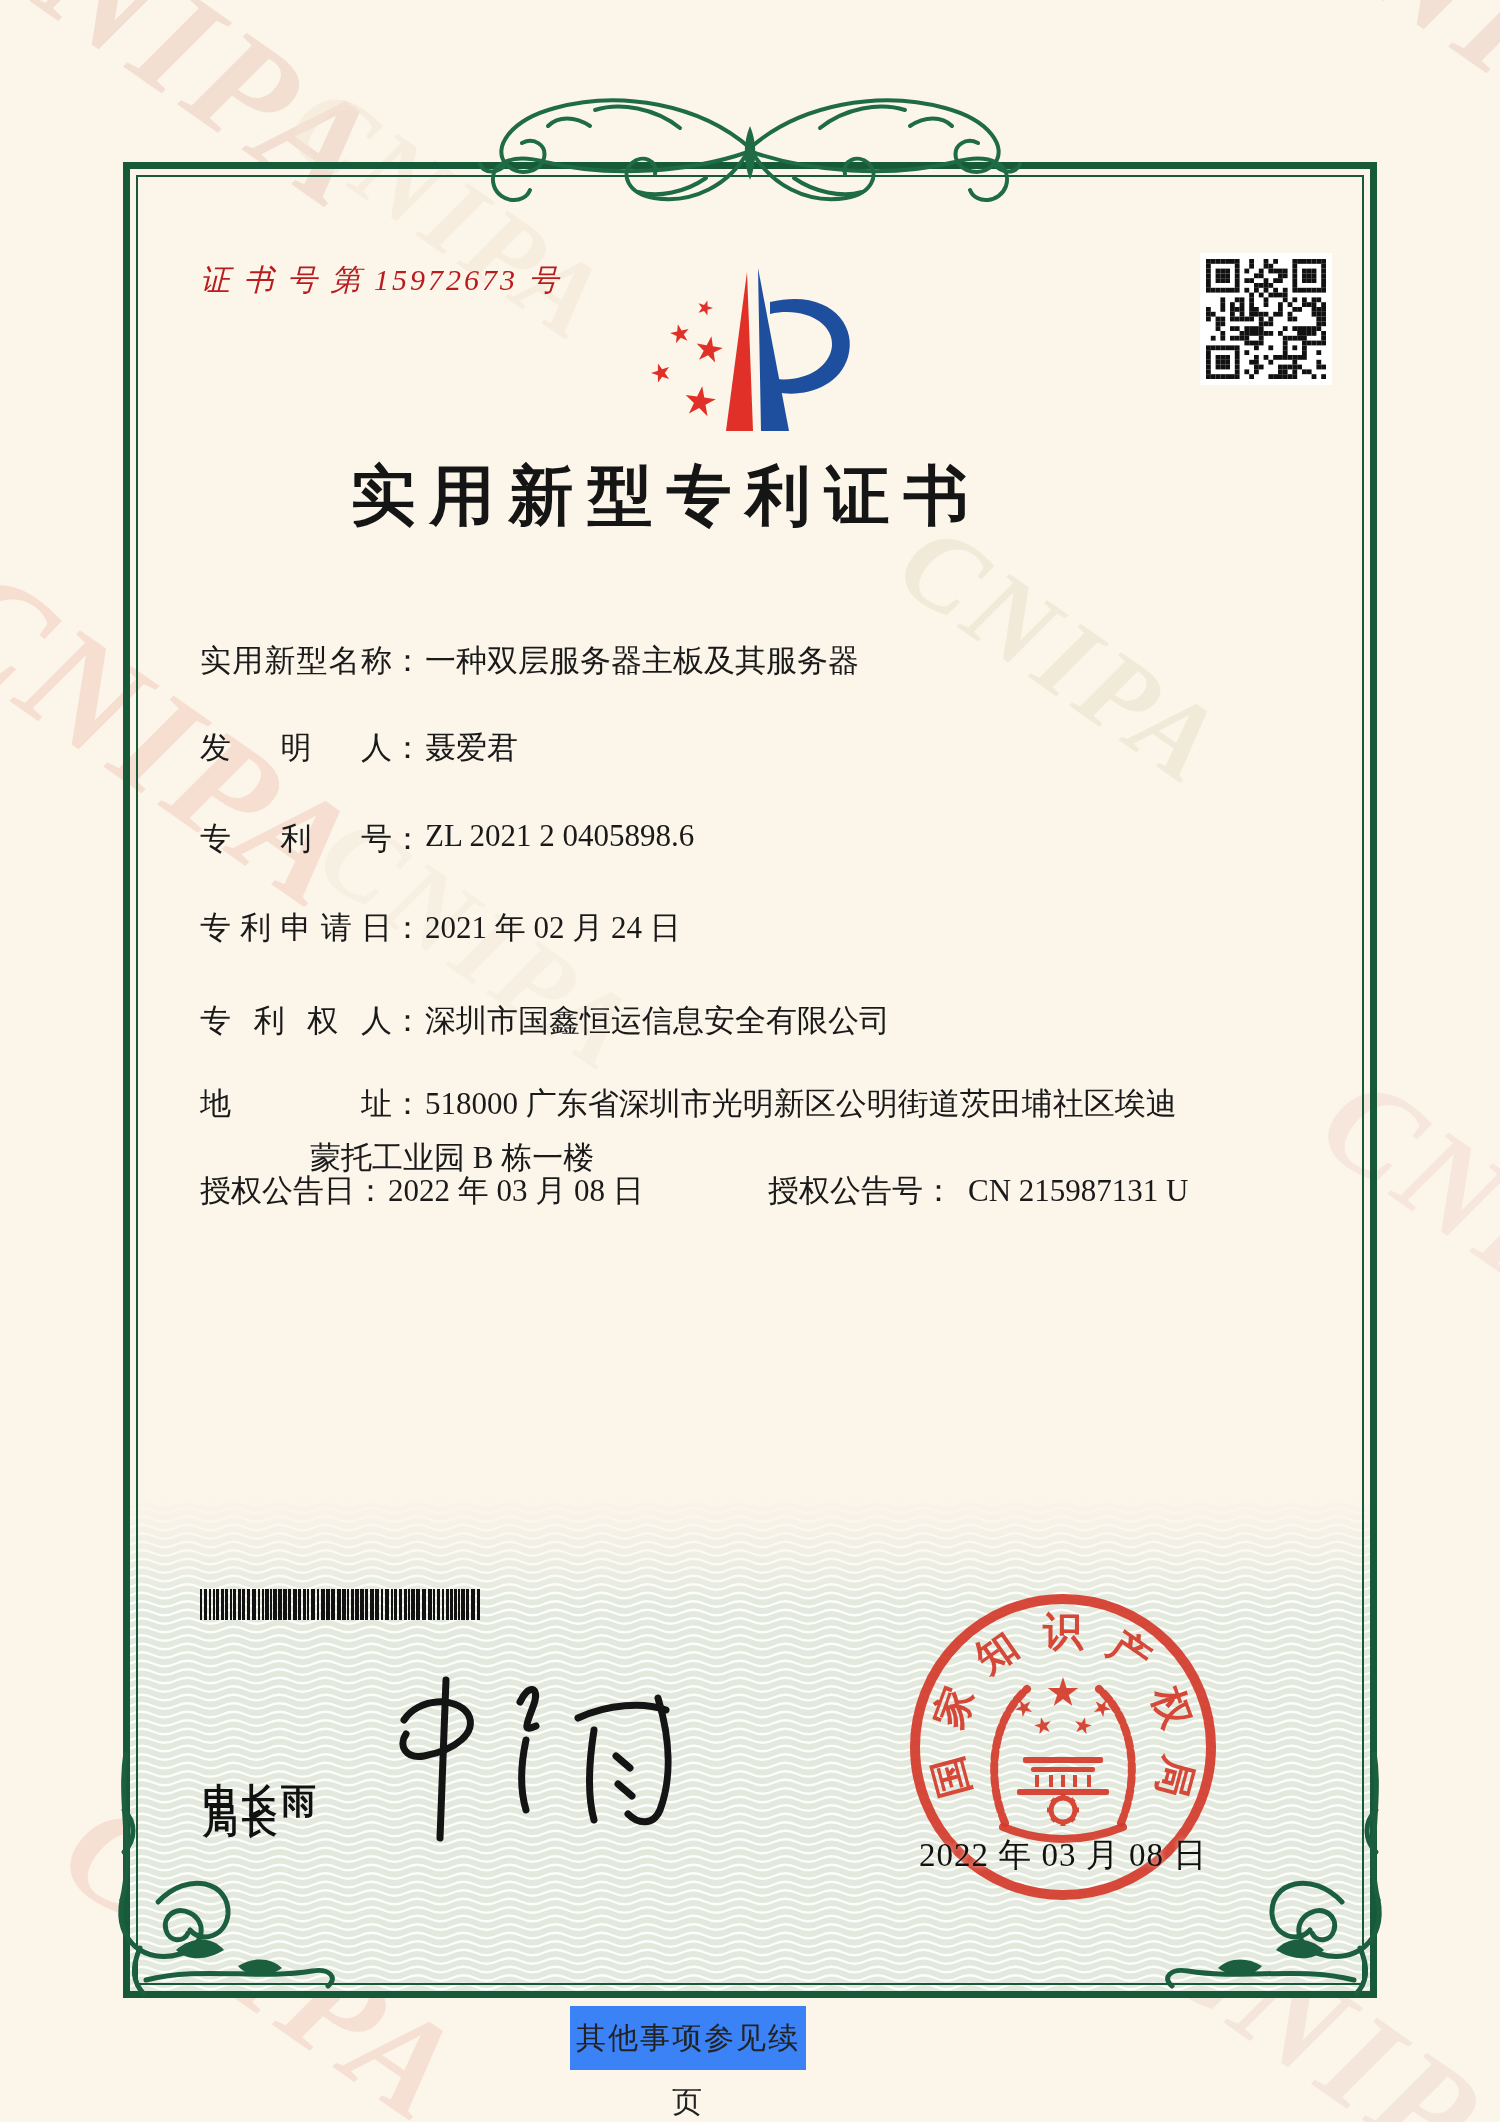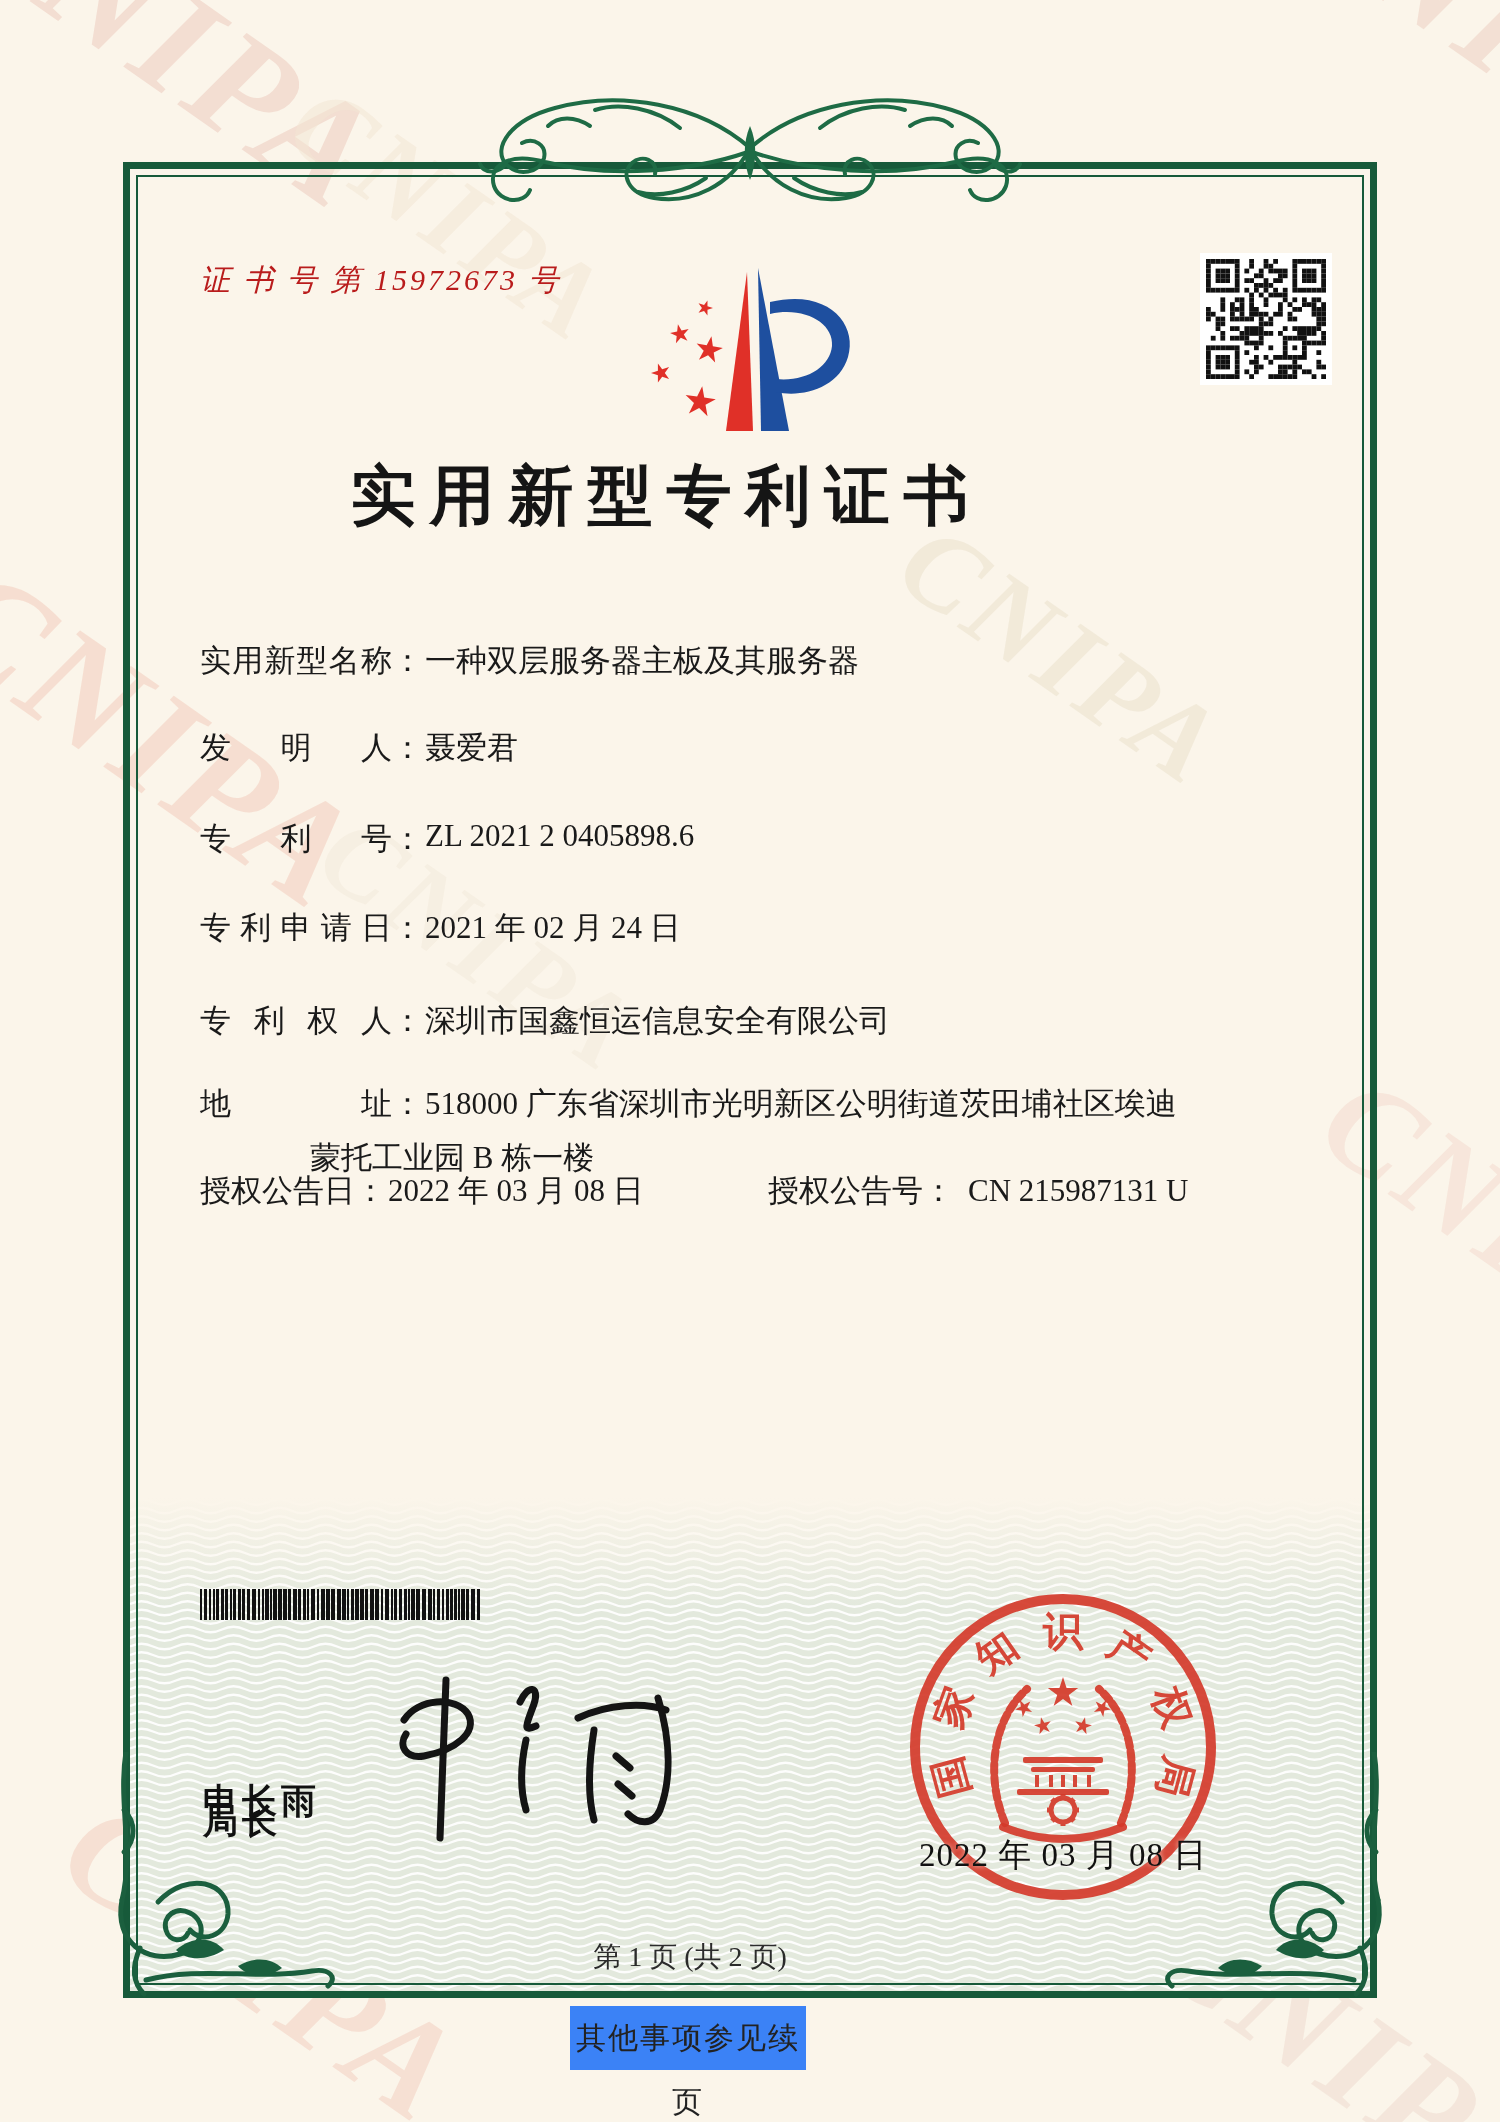--- a/index.html
+++ b/index.html
@@ -644,18 +644,17 @@
         <text x="48.99565598883464" y="118.32566337422242" fill="#d43a2a" font-size="40" font-weight="700" text-anchor="middle" dominant-baseline="central" opacity="0.92" transform="rotate(-70 48.99565598883464 118.32566337422242)" font-family="&quot;Liberation Serif&quot;,&quot;DejaVu Serif&quot;,serif">家</text>
         <text x="91.46513338327865" y="62.978362862476956" fill="#d43a2a" font-size="40" font-weight="700" text-anchor="middle" dominant-baseline="central" opacity="0.92" transform="rotate(-35 91.46513338327865 62.978362862476956)" font-family="&quot;Liberation Serif&quot;,&quot;DejaVu Serif&quot;,serif">知</text>
         <text x="158" y="42" fill="#d43a2a" font-size="40" font-weight="700" text-anchor="middle" dominant-baseline="central" opacity="0.92" transform="rotate(0 158 42)" font-family="&quot;Liberation Serif&quot;,&quot;DejaVu Serif&quot;,serif">识</text>
         <text x="224.53486661672133" y="62.978362862476956" fill="#d43a2a" font-size="40" font-weight="700" text-anchor="middle" dominant-baseline="central" opacity="0.92" transform="rotate(35 224.53486661672133 62.978362862476956)" font-family="&quot;Liberation Serif&quot;,&quot;DejaVu Serif&quot;,serif">产</text>
         <text x="267.00434401116536" y="118.32566337422242" fill="#d43a2a" font-size="40" font-weight="700" text-anchor="middle" dominant-baseline="central" opacity="0.92" transform="rotate(70 267.00434401116536 118.32566337422242)" font-family="&quot;Liberation Serif&quot;,&quot;DejaVu Serif&quot;,serif">权</text>
         <text x="270.04739584953194" y="188.02300923189242" fill="#d43a2a" font-size="40" font-weight="700" text-anchor="middle" dominant-baseline="central" opacity="0.92" transform="rotate(105 270.04739584953194 188.02300923189242)" font-family="&quot;Liberation Serif&quot;,&quot;DejaVu Serif&quot;,serif">局</text>
       </g>
   </svg>
   <div class="seal-date">2022 年 03 月 08 日</div>
 
-  <div class="page-info">第 1 页 (共 2 页)</div>
   <div class="note-box">
     <span>其他事项参见续页</span>
   </div>
 
 </div>
 
 </body></html>

